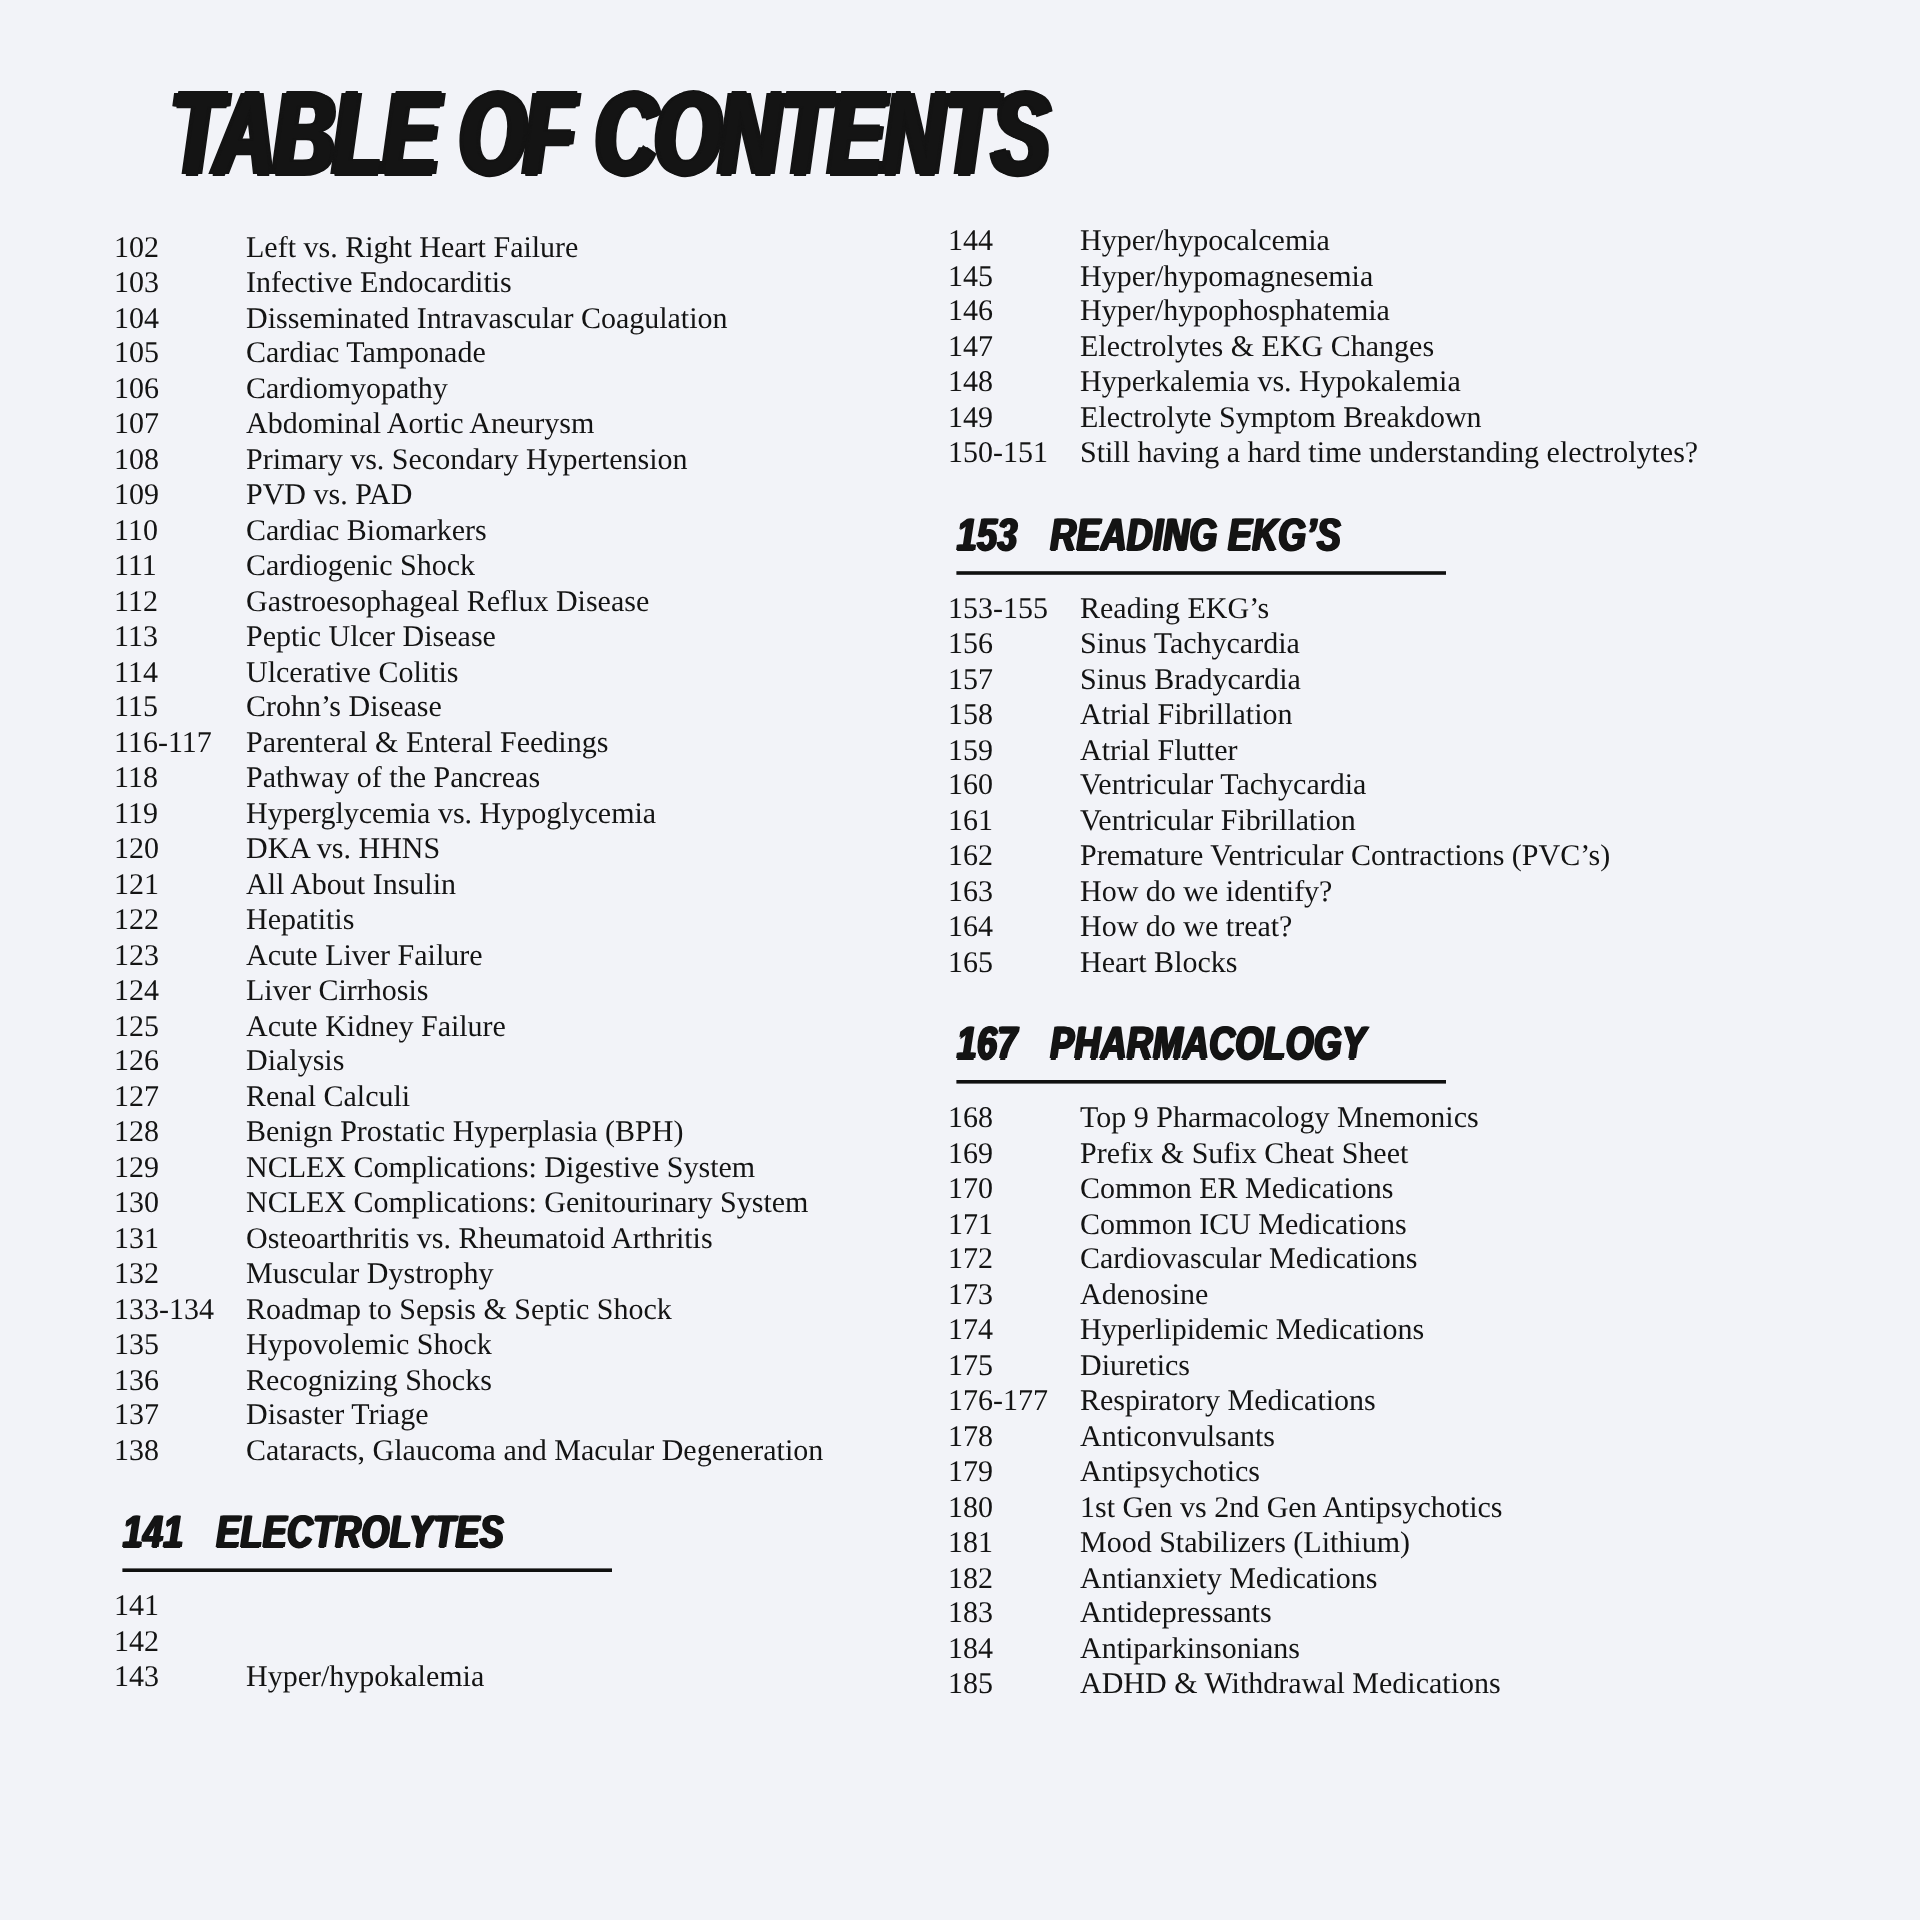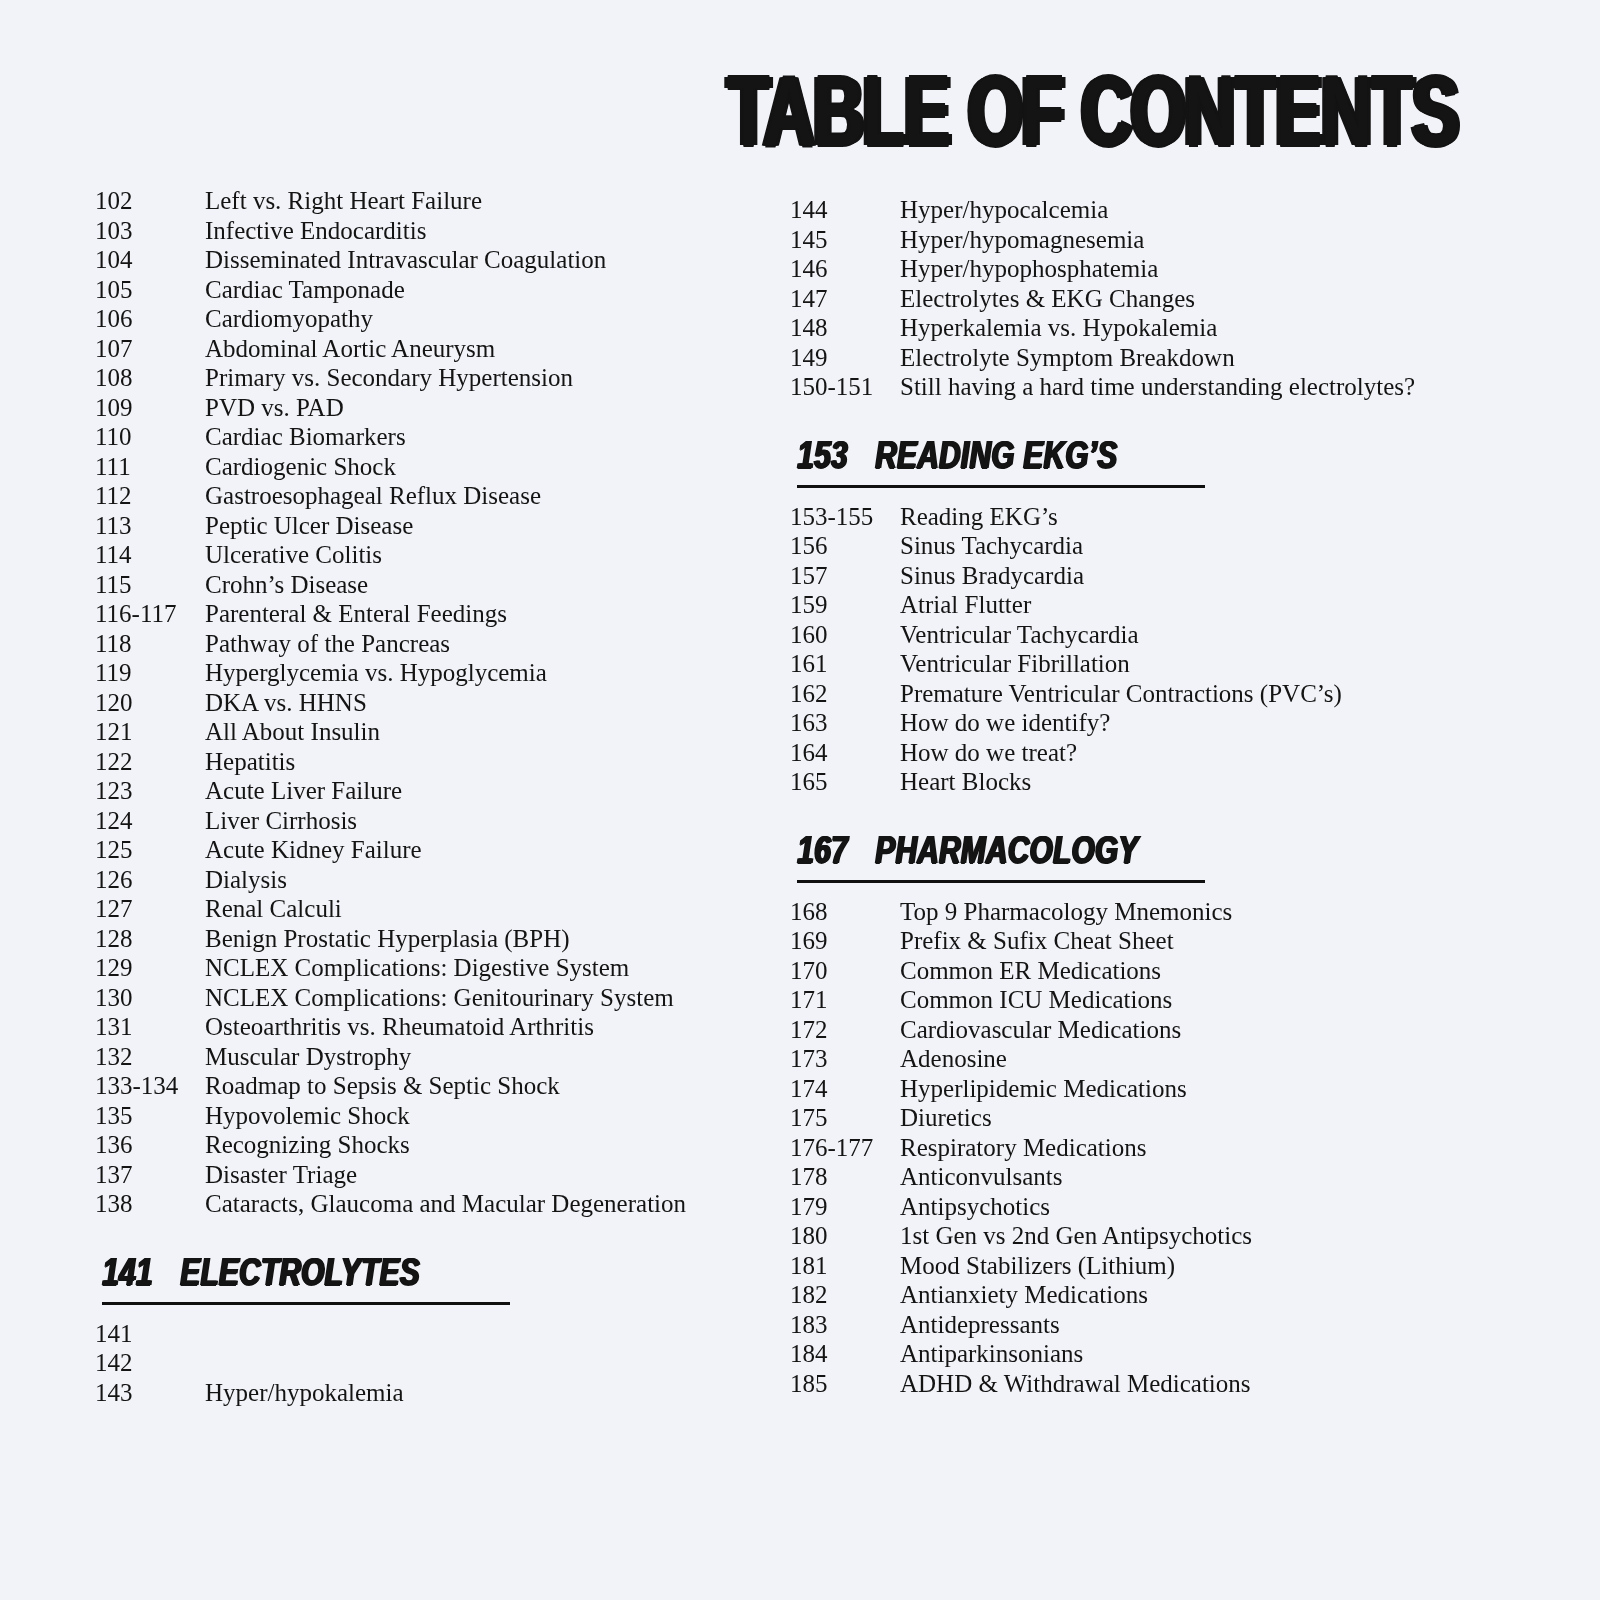--- a/index.html
+++ b/index.html
@@ -9,21 +9,22 @@
     color: #141414;
     font-family: "Liberation Serif", serif;
     overflow: hidden;
     position: relative;
   }
   .page { position: relative; width: 1600px; height: 1600px; }
 
   
   .title-wrap {
     position: absolute; top: 62px; left: 0; width: 100%;
-    text-align: right;
+    text-align: left;
+    font-style: italic;
   }
   .page-title {
     display: inline-block;
     font-family: "Liberation Sans", sans-serif;
     font-weight: 700;
     font-size: 98px;
     line-height: 1.0;
     letter-spacing: -2px;
     white-space: nowrap;
     transform: scaleX(0.72);
@@ -295,20 +296,24 @@
           </div>
           <div class="entry">
             <span class="num">156</span>
             <span class="label">Sinus Tachycardia</span>
           </div>
           <div class="entry">
             <span class="num">157</span>
             <span class="label">Sinus Bradycardia</span>
           </div>
           <div class="entry">
+            <span class="num">158</span>
+            <span class="label">Atrial Fibrillation</span>
+          </div>
+          <div class="entry">
             <span class="num">159</span>
             <span class="label">Atrial Flutter</span>
           </div>
           <div class="entry">
             <span class="num">160</span>
             <span class="label">Ventricular Tachycardia</span>
           </div>
           <div class="entry">
             <span class="num">161</span>
             <span class="label">Ventricular Fibrillation</span>

